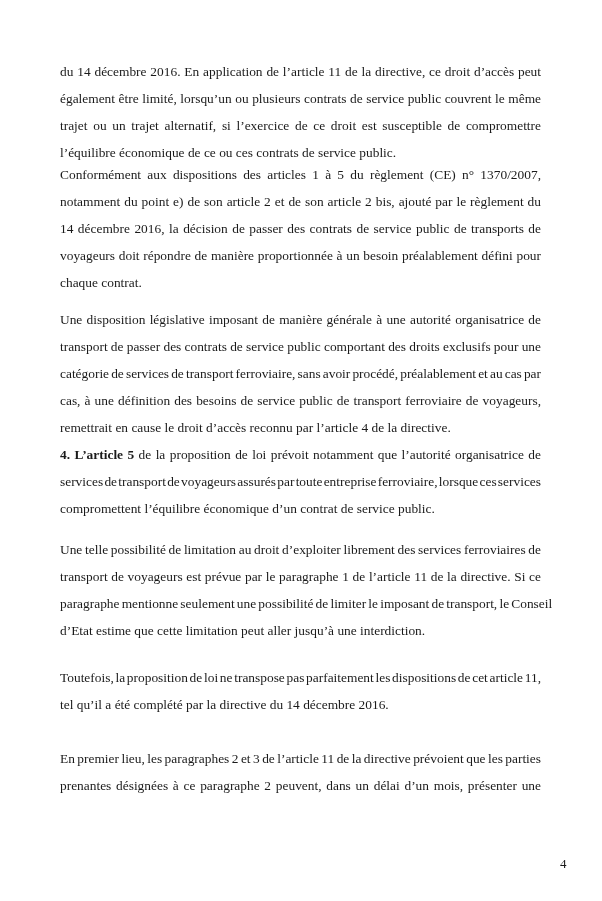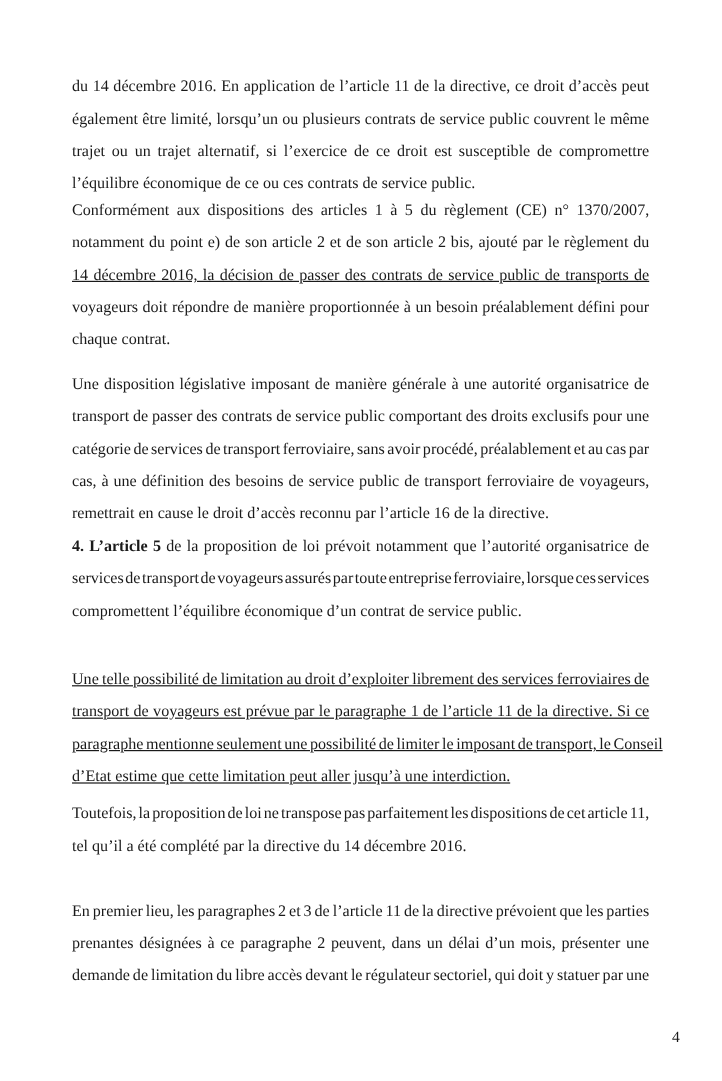--- a/index.html
+++ b/index.html
@@ -31,51 +31,50 @@
   <div class="para" style="top:58px;">
     <span class="line" style="word-spacing: 0px;">du 14 décembre 2016. En application de l’article 11 de la directive, ce droit d’accès peut</span>
     <span class="line" style="word-spacing: 0px;">également être limité, lorsqu’un ou plusieurs contrats de service public couvrent le même</span>
     <span class="line" style="word-spacing: 0px;">trajet ou un trajet alternatif, si l’exercice de ce droit est susceptible de compromettre</span>
     <span class="line last">l’équilibre économique de ce ou ces contrats de service public.</span>
   </div>
 
   <div class="para" style="top:161px;">
     <span class="line" style="word-spacing: 0px;">Conformément aux dispositions des articles 1 à 5 du règlement (CE) n° 1370/2007,</span>
     <span class="line" style="word-spacing: 0px;">notamment du point e) de son article 2 et de son article 2 bis, ajouté par le règlement du</span>
-    <span class="line" style="word-spacing: 0px; text-decoration: underline;">14 décembre 2016, la décision de passer des contrats de service public de transports de</span>
+    <span class="line" style="word-spacing: 0px;">14 décembre 2016, la décision de passer des contrats de service public de transports de</span>
     <span class="line" style="word-spacing: 0px;">voyageurs doit répondre de manière proportionnée à un besoin préalablement défini pour</span>
     <span class="line last">chaque contrat.</span>
   </div>
 
   <div class="para" style="top:306px;">
     <span class="line" style="word-spacing: 0px;">Une disposition législative imposant de manière générale à une autorité organisatrice de</span>
     <span class="line" style="word-spacing: -0.100962px;">transport de passer des contrats de service public comportant des droits exclusifs pour une</span>
     <span class="line" style="word-spacing: -1.23678px;">catégorie de services de transport ferroviaire, sans avoir procédé, préalablement et au cas par</span>
     <span class="line" style="word-spacing: 0px;">cas, à une définition des besoins de service public de transport ferroviaire de voyageurs,</span>
-    <span class="line last">remettrait en cause le droit d’accès reconnu par l’article 16 de la directive.</span>
+    <span class="line last">remettrait en cause le droit d’accès reconnu par l’article 4 de la directive.</span>
   </div>
 
   <div class="para" style="top:441px;">
     <span class="line" style="word-spacing: 0px;"><b class="bold">4. L’article 5</b><span> de la proposition de loi prévoit notamment que l’autorité organisatrice de</span></span>
     <span class="line" style="word-spacing: -2.08724px;">services de transport de voyageurs assurés par toute entreprise ferroviaire, lorsque ces services</span>
     <span class="line last">compromettent l’équilibre économique d’un contrat de service public.</span>
   </div>
 
-  <div class="para" style="top:552px;text-decoration:underline;">
+  <div class="para" style="top:536px;">
     <span class="line" style="word-spacing: -0.634115px;">Une telle possibilité de limitation au droit d’exploiter librement des services ferroviaires de</span>
     <span class="line" style="word-spacing: 0px;">transport de voyageurs est prévue par le paragraphe 1 de l’article 11 de la directive. Si ce</span>
     <span class="line" style="word-spacing: -1.16146px;">paragraphe mentionne seulement une possibilité de limiter le imposant de transport, le Conseil</span>
     <span class="line last">d’Etat estime que cette limitation peut aller jusqu’à une interdiction.</span>
   </div>
 
   <div class="para" style="top:664px;">
     <span class="line" style="word-spacing: -1.61272px;">Toutefois, la proposition de loi ne transpose pas parfaitement les dispositions de cet article 11,</span>
     <span class="line last">tel qu’il a été complété par la directive du 14 décembre 2016.</span>
   </div>
 
   <div class="para" style="top:745px;">
     <span class="line" style="word-spacing: -0.897059px;">En premier lieu, les paragraphes 2 et 3 de l’article 11 de la directive prévoient que les parties</span>
     <span class="line" style="word-spacing: 0px;">prenantes désignées à ce paragraphe 2 peuvent, dans un délai d’un mois, présenter une</span>
-    <span class="line" style="word-spacing: -0.952083px;">demande de limitation du libre accès devant le régulateur sectoriel, qui doit y statuer par une</span>
   </div>
 
   <div class="page-number">4</div>
 </div>
 
 </body></html>

